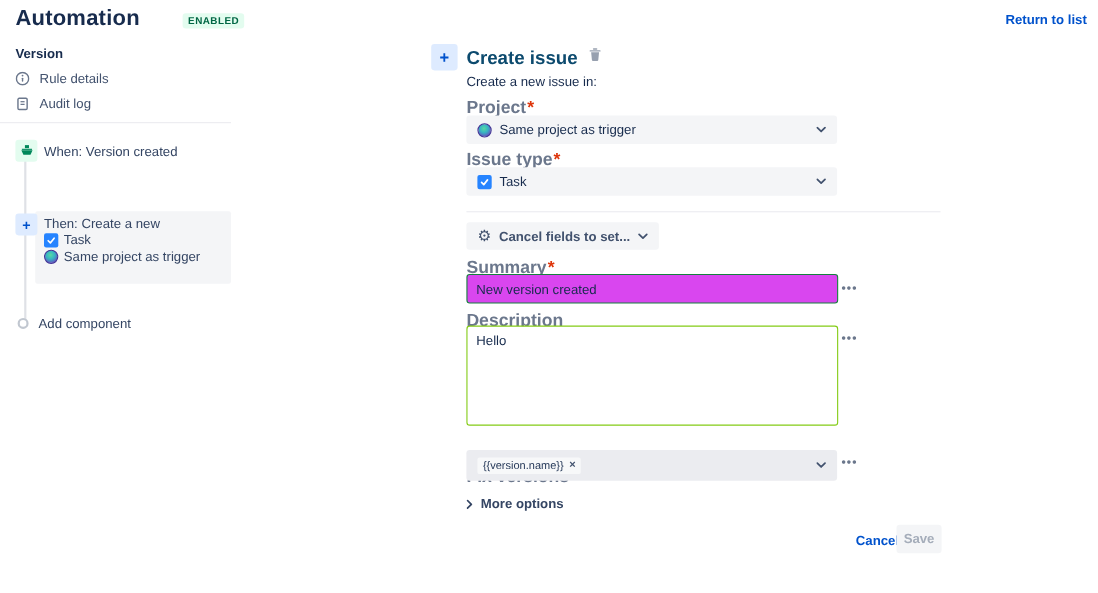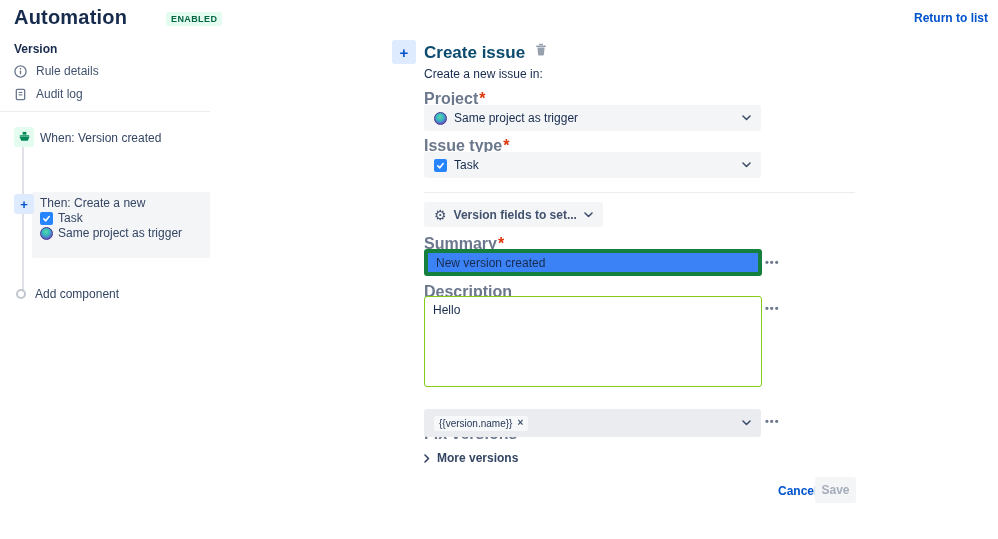--- a/index.html
+++ b/index.html
@@ -50,21 +50,21 @@
   .select-field { width:337px; height:26px; background:#f4f5f7; border-radius:3px; display:flex;
     align-items:center; gap:7px; padding:0 10px; font-size:12px; color:#172b4d; cursor:pointer; }
   .select-field .spacer { flex:1; }
   .editor-divider { left:424px; top:192px; width:431px; height:1px; background:#ebecf0; }
 
   .choose-fields-btn { left:424px; top:202px; height:25px; background:#f4f5f7; border:none; border-radius:3px;
     display:flex; align-items:center; gap:7px; padding:0 10px; font-size:12px; font-weight:bold; color:#42526e; cursor:pointer;
     font-family:"Liberation Sans","DejaVu Sans",sans-serif; }
   .gear-glyph { font-family:"DejaVu Sans",sans-serif; font-size:14px; color:#42526e; line-height:1; font-weight:normal; }
 
-  .text-input { width:338px; height:27px; border:4px solid #15803d; border-radius:3px; background:#3b82f6;
+  .text-input { width:338px; height:27px; border:1px solid #15803d; border-radius:3px; background:#d946ef;
     font-size:12px; color:#172b4d; padding:0 8px; font-family:"Liberation Sans","DejaVu Sans",sans-serif; }
   .textarea-input { width:338px; height:91px; border:1px solid #84cc16; border-radius:3px; background:#fff;
     font-size:12px; color:#172b4d; padding:6px 8px; resize:none; font-family:"Liberation Sans","DejaVu Sans",sans-serif; }
   .ellipsis-btn { color:#6b778c; font-size:11px; font-weight:bold; letter-spacing:1px; cursor:pointer; }
 
   .multi-select { width:337px; height:28px; background:#ebecf0; }
   .value-tag { background:#f7f8f9; border-radius:2px; padding:2px 5px; font-size:10px; color:#253858;
     display:inline-flex; align-items:center; gap:5px; }
   .tag-close { font-size:10px; font-weight:bold; color:#42526e; cursor:pointer; line-height:1; }
 
@@ -186,21 +186,21 @@
     <svg width="9" height="6" viewBox="0 0 9 6">
         <polyline points="1,1 4.5,4.5 8,1" fill="none" stroke="#42526e" stroke-width="1.6" stroke-linecap="round" stroke-linejoin="round"></polyline>
       </svg>
   </span>
 </div>
 
 <div class="abs editor-divider"></div>
 
 <button class="abs choose-fields-btn">
   <span class="gear-glyph">⚙</span>
-  <span>Version fields to set...</span>
+  <span>Cancel fields to set...</span>
   <span>
     <svg width="9" height="6" viewBox="0 0 9 6">
         <polyline points="1,1 4.5,4.5 8,1" fill="none" stroke="#42526e" stroke-width="1.6" stroke-linecap="round" stroke-linejoin="round"></polyline>
       </svg>
   </span>
 </button>
 
 <div class="abs field-label" style="left:424px; top:235px;">
   <span>Summary</span><span class="req">*</span>
 </div>
@@ -229,17 +229,17 @@
   </span>
 </div>
 <div class="abs ellipsis-btn" style="left:765px; top:415px;">•••</div>
 
 <div class="abs more-options">
   <span>
     <svg width="6" height="9" viewBox="0 0 6 9">
         <polyline points="1,1 4.5,4.5 1,8" fill="none" stroke="#344563" stroke-width="1.6" stroke-linecap="round" stroke-linejoin="round"></polyline>
       </svg>
   </span>
-  <span>More versions</span>
+  <span>More options</span>
 </div>
 
 <div class="abs cancel-link">Cancel</div>
 <button class="abs save-btn" disabled="">Save</button>
 
 </body></html>

